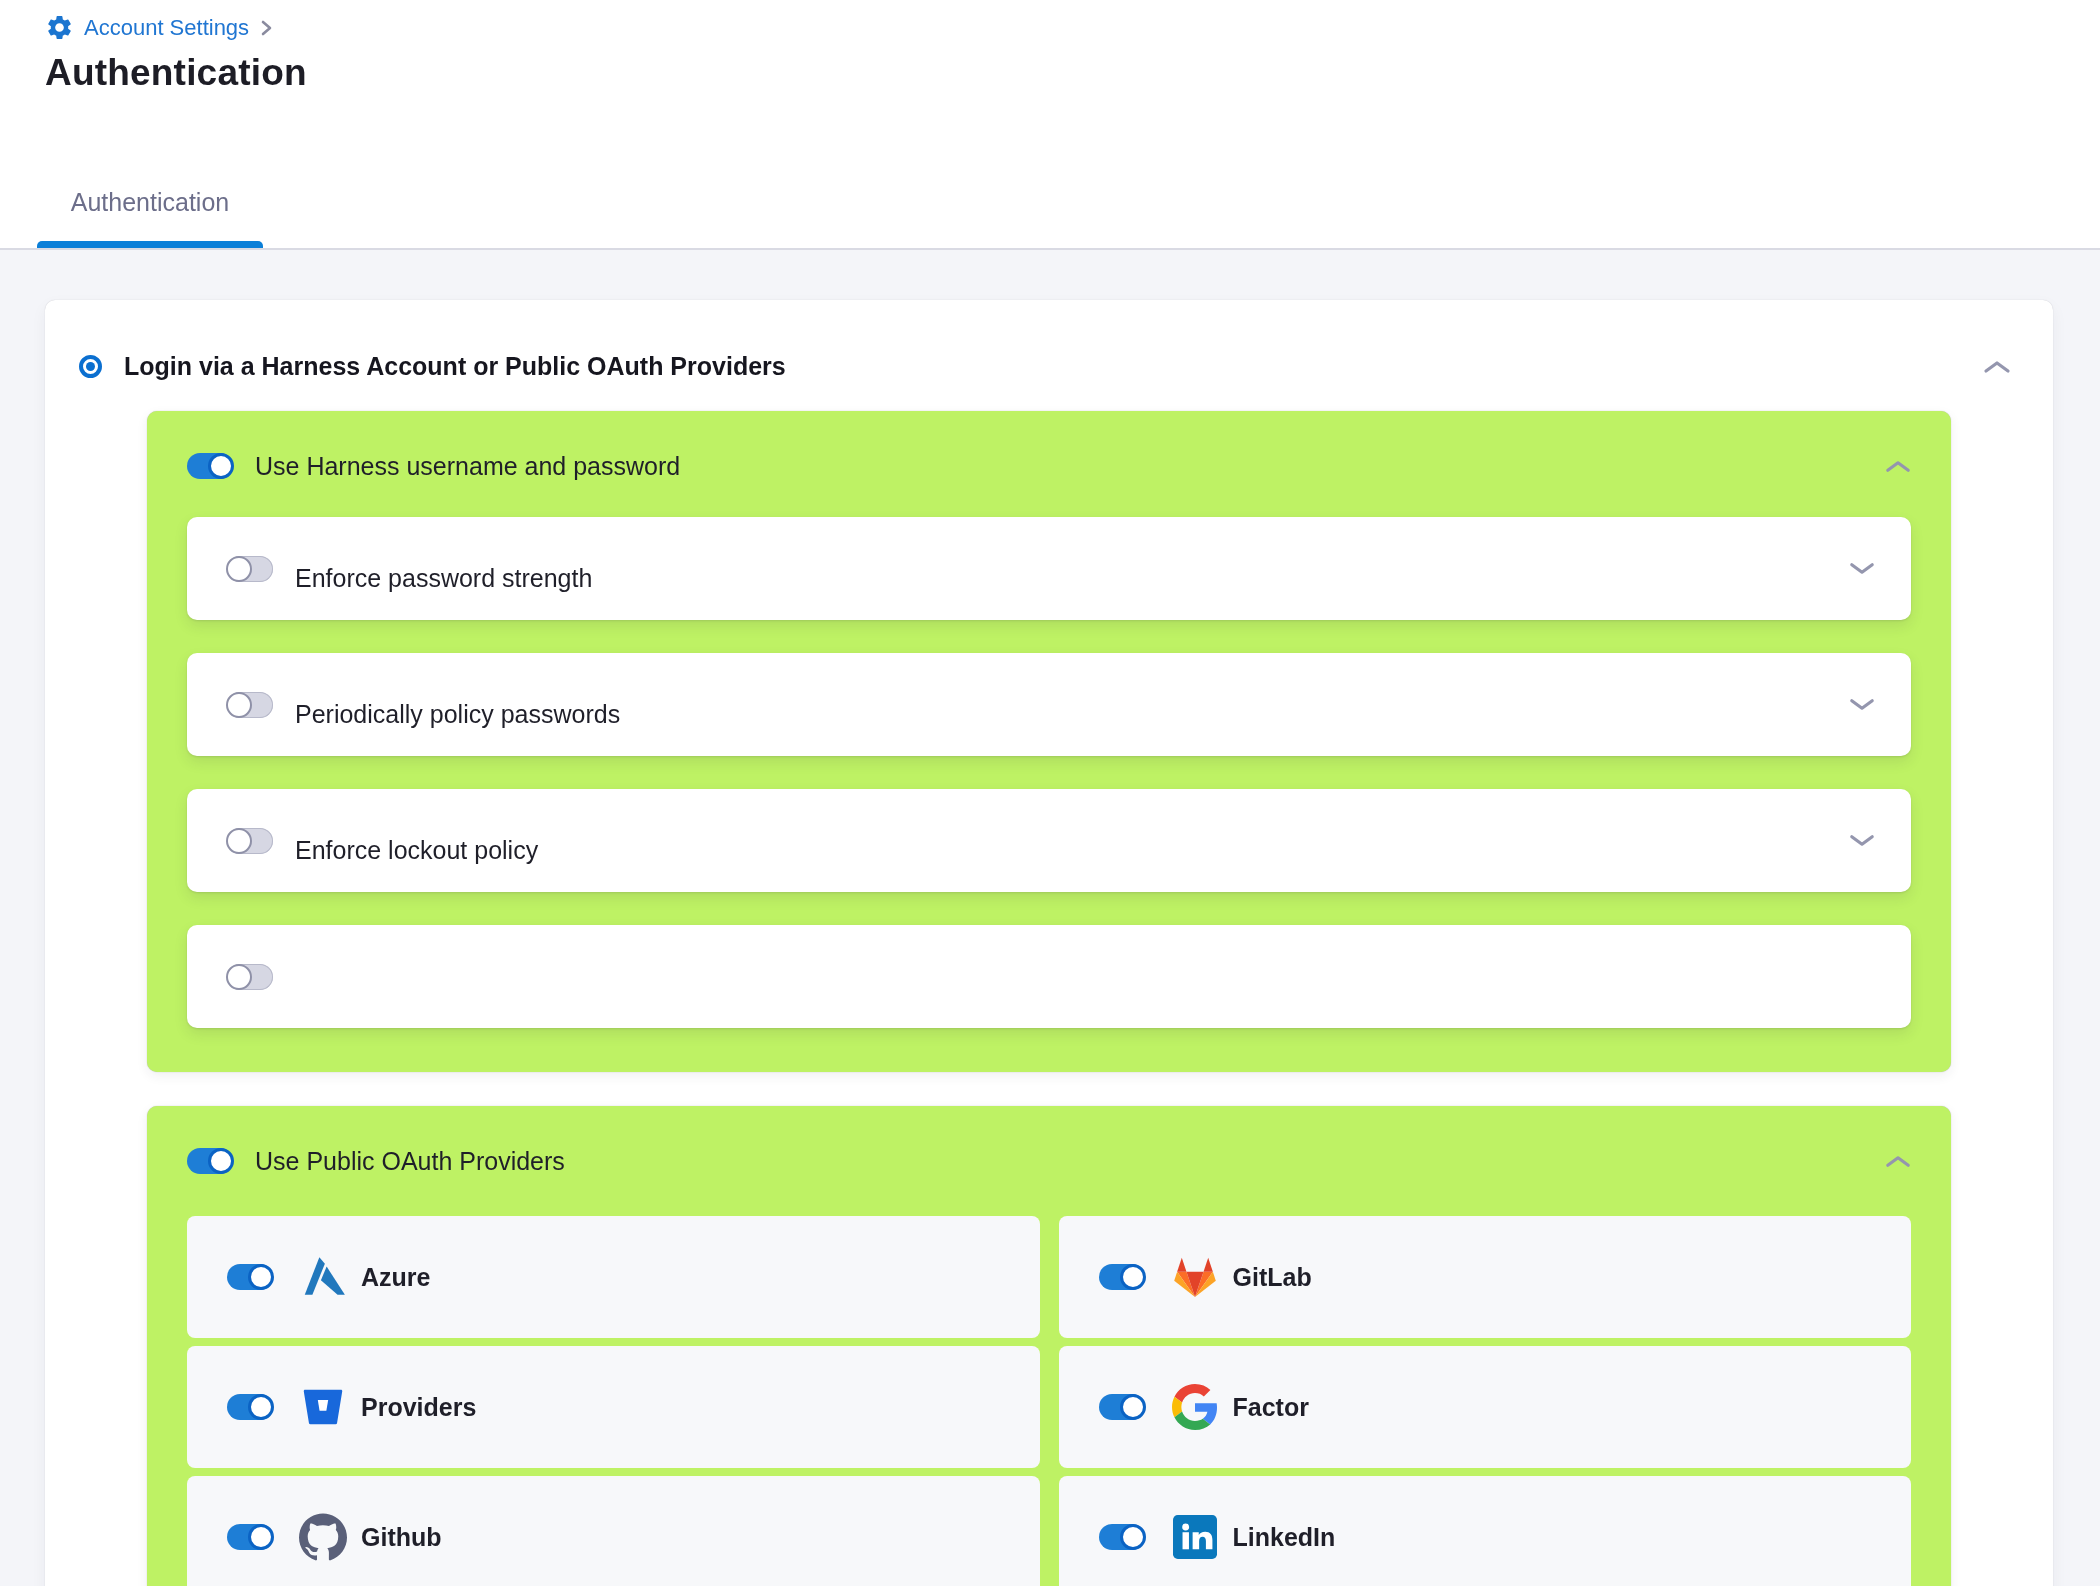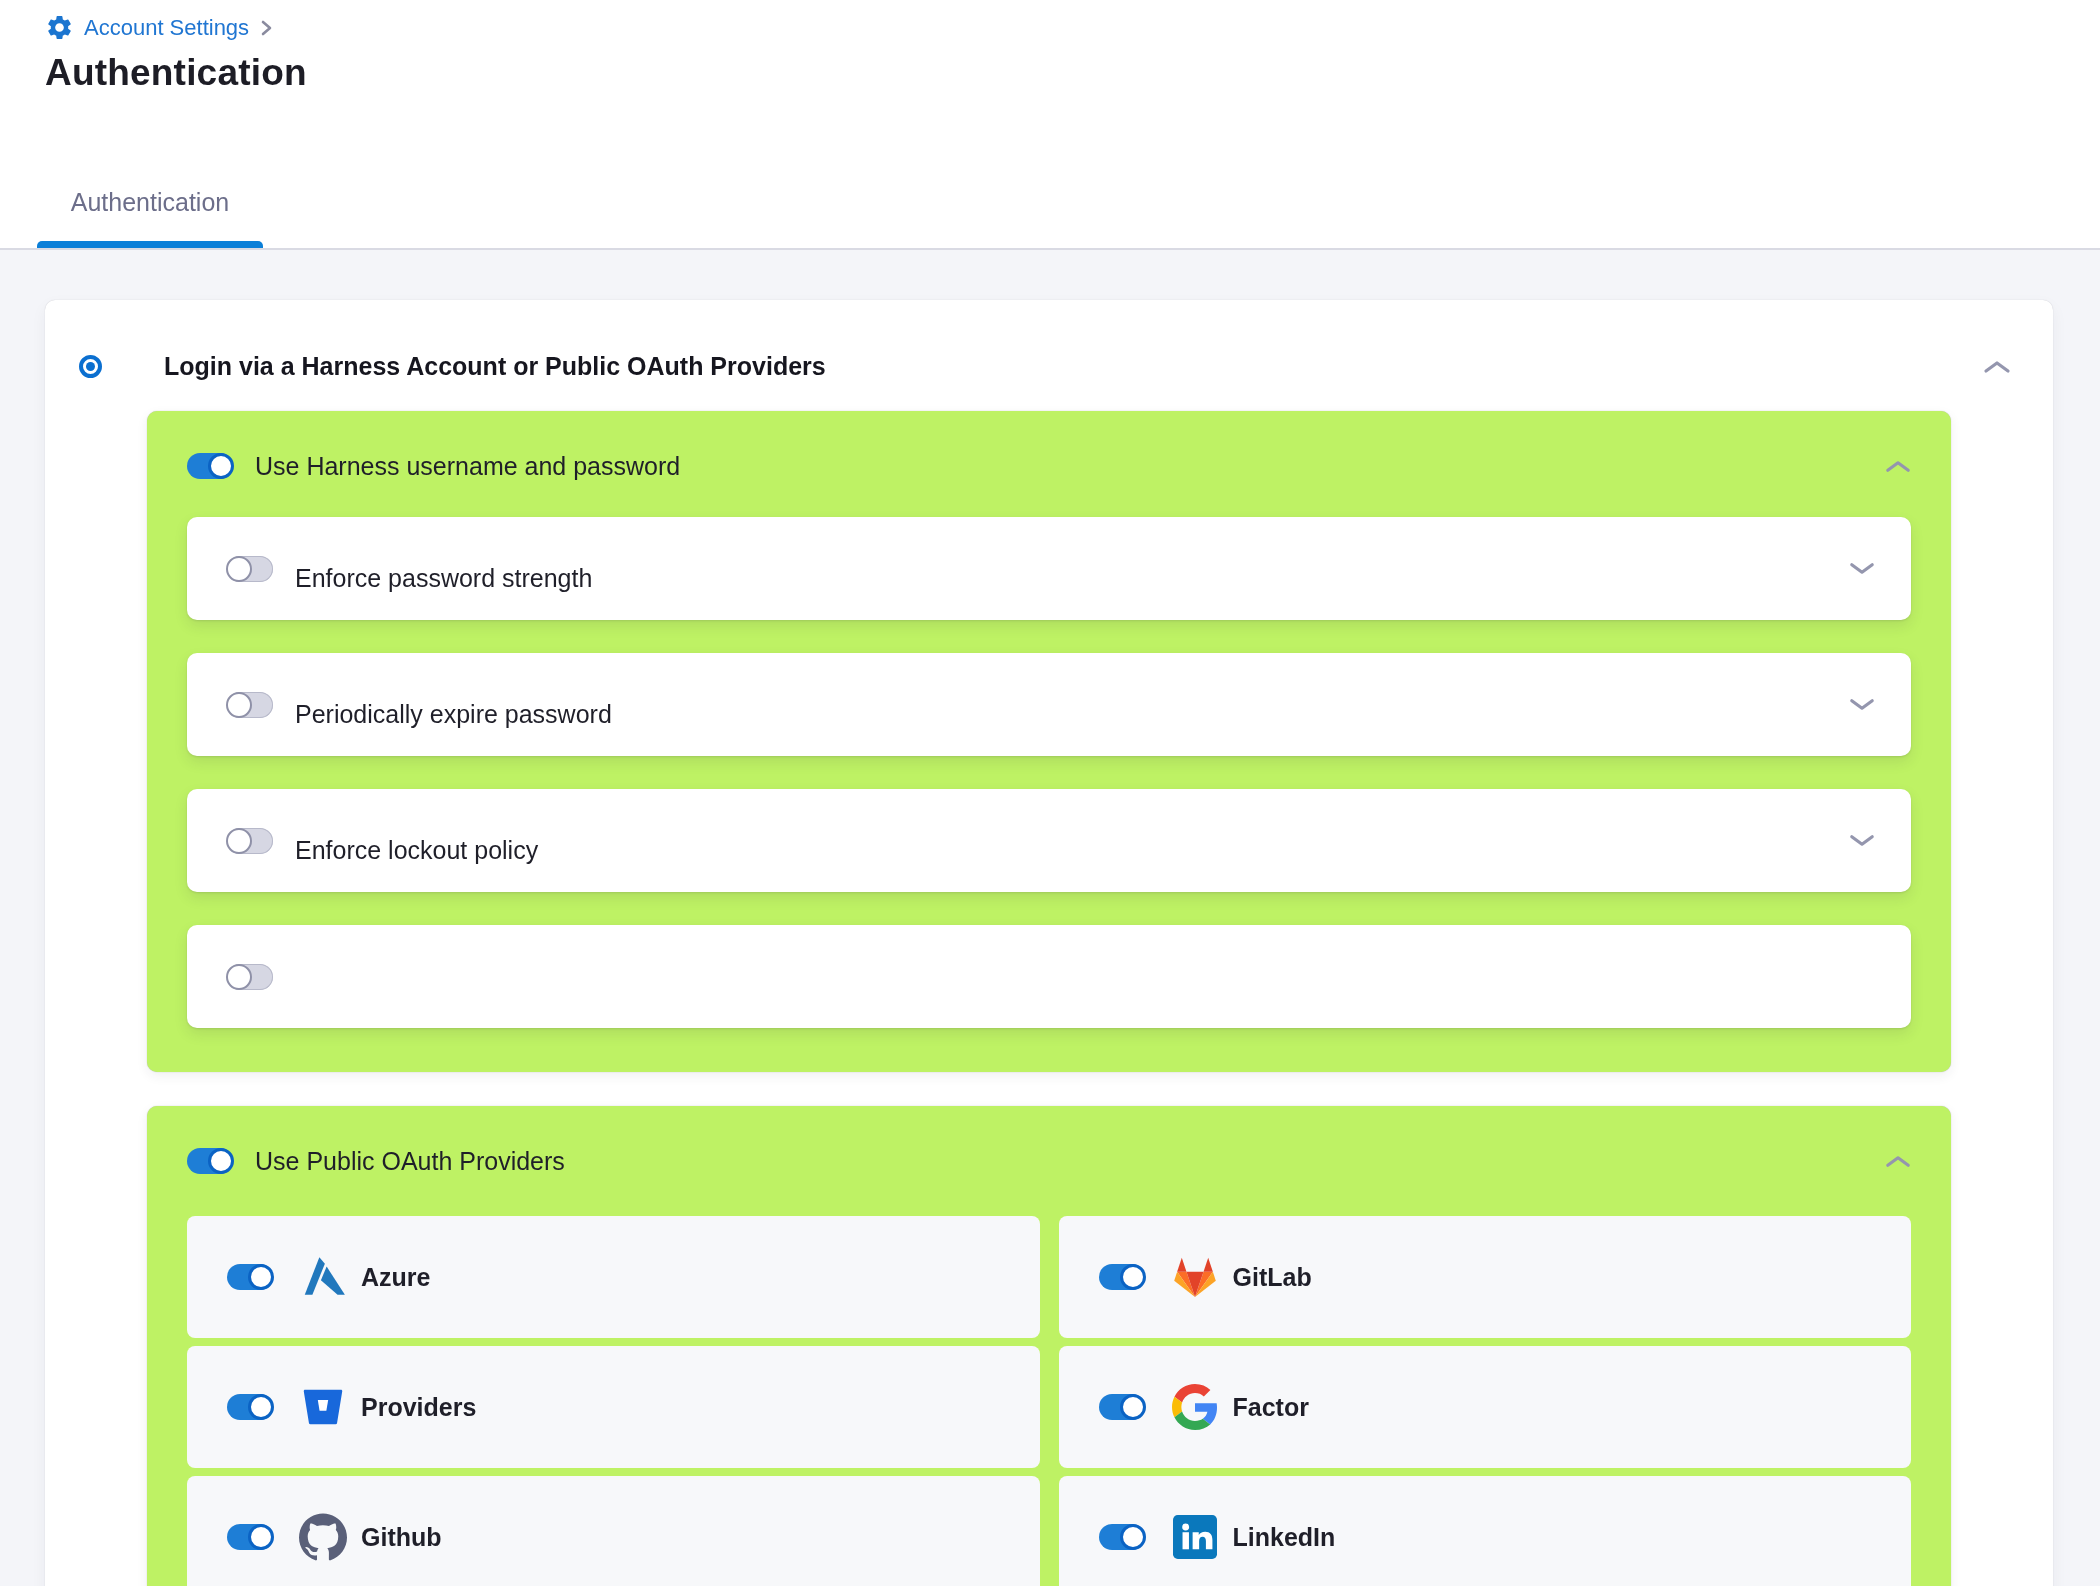--- a/index.html
+++ b/index.html
@@ -34,21 +34,21 @@
   }
 
   
   .content { padding:50px 0 0 45px; }
   .card {
     width:2008px; min-height:1360px; background:#fff; border-radius:10px;
     box-shadow:0 0 1px rgba(40,41,61,.25), 0 6px 16px rgba(40,41,61,.05);
     padding:52px 0 40px 0;
   }
 
-  .radio-row { display:flex; align-items:center; padding:0 42px 0 34px;gap:40px; }
+  .radio-row { display:flex; align-items:center; padding:0 42px 0 34px; }
   .radio {
     width:23px; height:23px; border-radius:50%; background:#fff;
     border:4px solid #0b6fd0; position:relative; flex:0 0 auto; cursor:pointer;
   }
   .radio.on::after {
     content:""; position:absolute; inset:3px; border-radius:50%; background:#0b6fd0;
   }
   .radio-row .section-label {
     margin-left:22px; flex:1; font-size:25px; font-weight:700; color:#16161f;
   }
@@ -160,21 +160,21 @@
           <svg width="26" height="13" viewBox="0 0 28 14">
               <polyline points="3,3 14,11 25,3" fill="none" stroke="#9496ae" stroke-width="3.4" stroke-linecap="round" stroke-linejoin="round"></polyline>
             </svg>
         </span>
       </div>
 
       <div class="option-card">
         <span class="switch off" aria-checked="false">
             <span class="knob"></span>
           </span>
-        <span class="option-label">Periodically expire password</span>
+        <span class="option-label">Periodically policy passwords</span>
         <span class="chev">
           <svg width="26" height="13" viewBox="0 0 28 14">
               <polyline points="3,3 14,11 25,3" fill="none" stroke="#9496ae" stroke-width="3.4" stroke-linecap="round" stroke-linejoin="round"></polyline>
             </svg>
         </span>
       </div>
 
       <div class="option-card">
         <span class="switch off" aria-checked="false">
             <span class="knob"></span>

